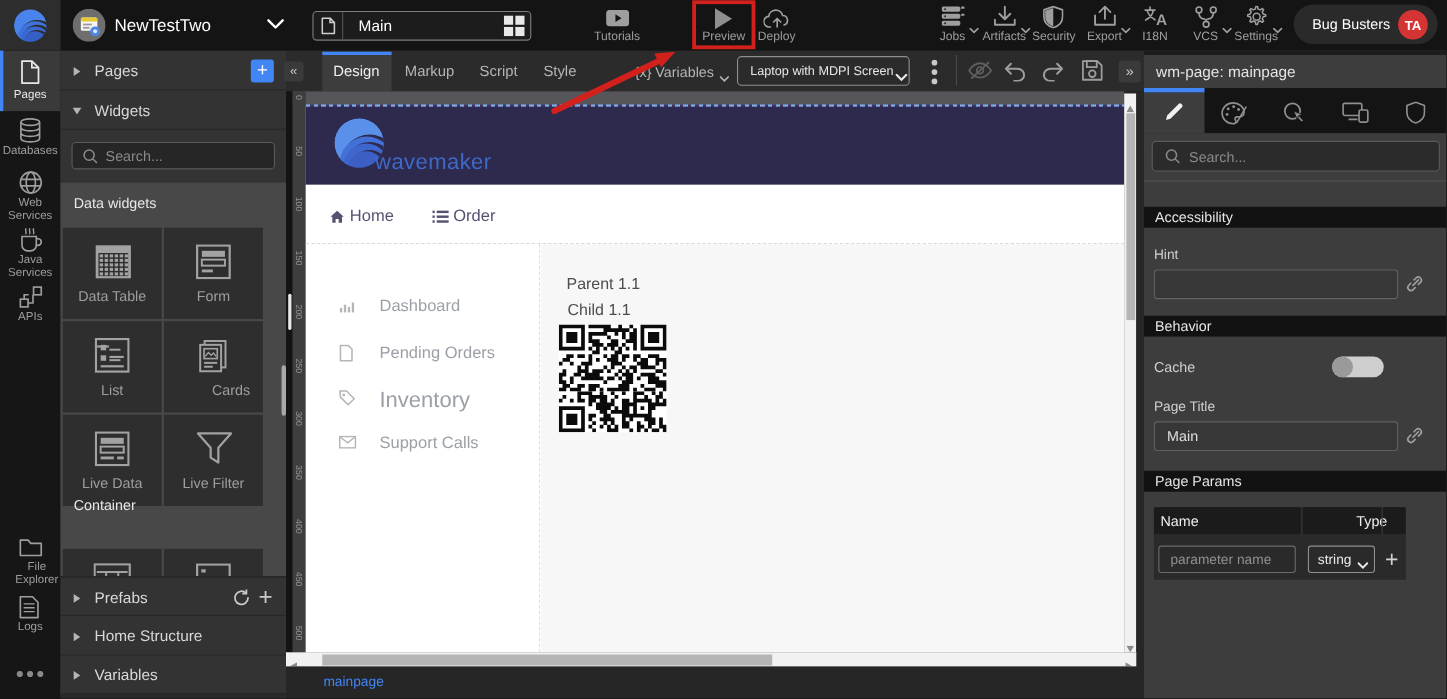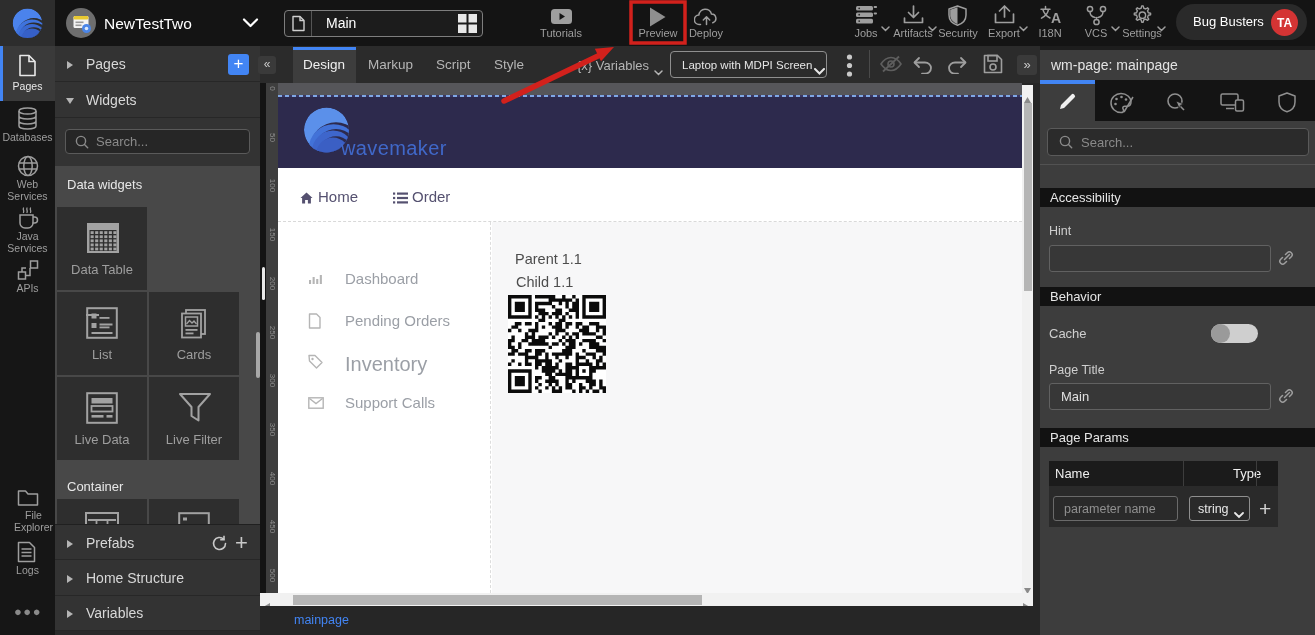--- a/index.html
+++ b/index.html
@@ -232,34 +232,43 @@
             <rect x="4.6" y="25.599999999999998" width="3.1" height="2.8"></rect>
             <rect x="9.149999999999999" y="25.599999999999998" width="3.1" height="2.8"></rect>
             <rect x="13.7" y="25.599999999999998" width="3.1" height="2.8"></rect>
             <rect x="18.25" y="25.599999999999998" width="3.1" height="2.8"></rect>
             <rect x="22.799999999999997" y="25.599999999999998" width="3.1" height="2.8"></rect>
             <rect x="27.35" y="25.599999999999998" width="3.1" height="2.8"></rect>
           </g>
         </svg></div>
       <div class="cellt">Data Table</div>
     </div>
+<div class="cell" style="left:149px;top:207px;">
+      <div class="a" style="left:29px;top:15px;"><svg width="32" height="32" viewBox="0 0 32 32" style="">
+          <rect x="1.2" y="1.2" width="29.6" height="29.6" stroke="#a2a2a2" stroke-width="2" fill="none"></rect>
+          <rect x="5.5" y="6" width="21" height="5.5" fill="#a2a2a2"></rect>
+          <rect x="5.5" y="14" width="21" height="5.5" stroke="#a2a2a2" stroke-width="1.8" fill="none"></rect>
+          <rect x="5.5" y="23" width="10" height="2.6" fill="#a2a2a2"></rect>
+        </svg></div>
+      <div class="cellt">Form</div>
+    </div>
 <div class="cell" style="left:57px;top:292px;">
       <div class="a" style="left:29px;top:15px;"><svg width="32" height="32" viewBox="0 0 32 32" style="">
           <rect x="1.2" y="1.2" width="29.6" height="29.6" stroke="#a2a2a2" stroke-width="2" fill="none"></rect>
           <rect x="5.5" y="6.5" width="5" height="5" fill="#a2a2a2"></rect>
           <rect x="13,5" y="7" width="13" height="2" fill="#a2a2a2"></rect>
           <rect x="13.5" y="10" width="10" height="1.8" fill="#a2a2a2"></rect>
           <rect x="5.5" y="16" width="5" height="5" fill="#a2a2a2"></rect>
           <rect x="13.5" y="16.5" width="13" height="2" fill="#a2a2a2"></rect>
           <rect x="13.5" y="19.5" width="10" height="1.8" fill="#a2a2a2"></rect>
           <rect x="5.5" y="25" width="21" height="2" fill="#a2a2a2"></rect>
         </svg></div>
       <div class="cellt">List</div>
     </div>
-<div class="cell" style="left:149px;top:292px;">
+<div class="cell" style="left:149px;top:292px;padding-left:16px;">
       <div class="a" style="left:29px;top:15px;"><svg width="32" height="32" viewBox="0 0 32 32" style="">
           <rect x="8" y="3" width="19" height="24" stroke="#a2a2a2" stroke-width="1.8" fill="none"></rect>
           <rect x="4" y="6.5" width="19" height="24" fill="#2e2e2e" stroke="#a2a2a2" stroke-width="1.8"></rect>
           <rect x="7.5" y="10" width="12" height="9" stroke="#a2a2a2" stroke-width="1.5" fill="none"></rect>
           <path d="M8.5,17 l3,-3.5 l2.5,2.5 l2,-2 l2.5,3" stroke="#a2a2a2" stroke-width="1.3" fill="none"></path>
           <rect x="7.5" y="22" width="12" height="1.8" fill="#a2a2a2"></rect>
           <rect x="7.5" y="25.5" width="8" height="1.8" fill="#a2a2a2"></rect>
         </svg></div>
       <div class="cellt">Cards</div>
     </div>
@@ -272,21 +281,21 @@
           <rect x="20.5" y="23" width="6" height="2.6" fill="#a2a2a2"></rect>
         </svg></div>
       <div class="cellt">Live Data</div>
     </div>
 <div class="cell" style="left:149px;top:377px;">
       <div class="a" style="left:29px;top:15px;"><svg width="34" height="32" viewBox="0 0 34 32" style="">
           <path d="M2,2 h30 l-11.5,13 v13.5 l-7,-4.5 v-9 z" stroke="#a2a2a2" stroke-width="2" fill="none" stroke-linejoin="round"></path>
         </svg></div>
       <div class="cellt">Live Filter</div>
     </div>
-<div class="band" style="left:67px;top:479px;">Container</div>
+<div class="band" style="left:67px;top:452px;">Container</div>
 <div class="a" style="left:57px;top:499px;width:90px;height:25px;background:#2e2e2e;overflow:hidden;">
       <div class="a" style="left:28px;top:13px;"><svg width="34" height="26" viewBox="0 0 34 26" style="">
           <rect x="1" y="1" width="32" height="40" stroke="#a2a2a2" stroke-width="2" fill="none"></rect>
           <path d="M11.5,8 v30 M22.5,8 v30 M3,8 h28" stroke="#a2a2a2" stroke-width="1.8" fill="none"></path>
         </svg></div>
     </div>
 <div class="a" style="left:149px;top:499px;width:90px;height:25px;background:#2e2e2e;overflow:hidden;">
       <div class="a" style="left:29px;top:13px;"><svg width="32" height="26" viewBox="0 0 32 26" style="">
           <rect x="1.2" y="1.2" width="29.6" height="40" stroke="#a2a2a2" stroke-width="2" fill="none"></rect>
           <rect x="5" y="5.5" width="4" height="3" fill="#a2a2a2"></rect>

